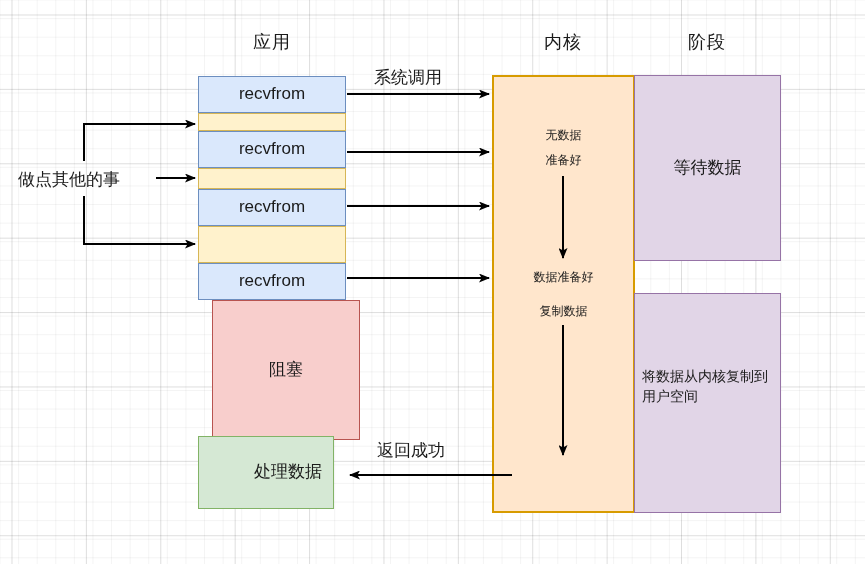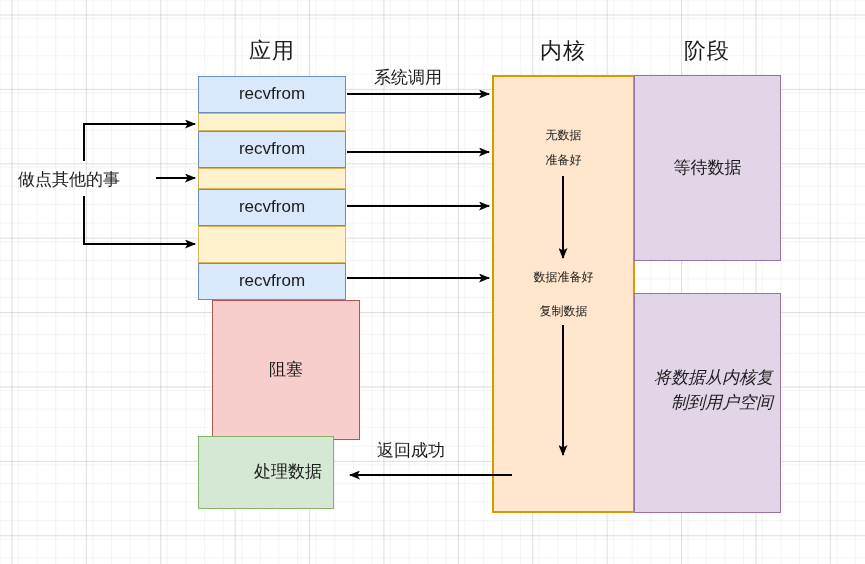--- a/index.html
+++ b/index.html
@@ -16,26 +16,25 @@
     background-image:
       linear-gradient(to right, rgba(0,0,0,0.045) 1px, transparent 1px),
       linear-gradient(to bottom, rgba(0,0,0,0.045) 1px, transparent 1px),
       linear-gradient(to right, rgba(0,0,0,0.13) 1px, transparent 1px),
       linear-gradient(to bottom, rgba(0,0,0,0.13) 1px, transparent 1px);
     background-size:18.6px 18.6px, 18.6px 18.6px, 74.4px 74.4px, 74.4px 74.4px;
     background-position:-0.5px -0.5px, -0.5px -0.5px, 11.5px 14.5px, 11.5px 14.5px;
   }
   .hdr{
     position:absolute;
-    font-size:22px;
+    font-size:18px;
     color:#1a1a1a;
     text-align:center;
     white-space:nowrap;
     letter-spacing:1px;
-    margin-top:6px;
   }
   .box{
     position:absolute;
     box-sizing:border-box;
     display:flex;
     align-items:center;
     justify-content:center;
     font-size:17px;
     line-height:1.32;
     color:#1a1a1a;
@@ -56,25 +55,24 @@
   }
   .lbl{
     position:absolute;
     font-size:17px;
     color:#1a1a1a;
     white-space:nowrap;
   }
   svg.overlay{position:absolute;left:0;top:0;width:865px;height:564px;pointer-events:none;}
   .purple-txt{
     position:absolute;
-    font-size:17px;
+    font-size:14px;
     line-height:1.45;
     color:#1a1a1a;
-    text-align:right;
-    font-style:italic;
+    text-align:left;
   }
 </style>
 </head>
 <body>
 
 <div id="canvas">
 
   <div class="hdr" style="left:232px;top:30px;width:80px;">应用</div>
   <div class="hdr" style="left:523px;top:30px;width:80px;">内核</div>
   <div class="hdr" style="left:667px;top:30px;width:80px;">阶段</div>

